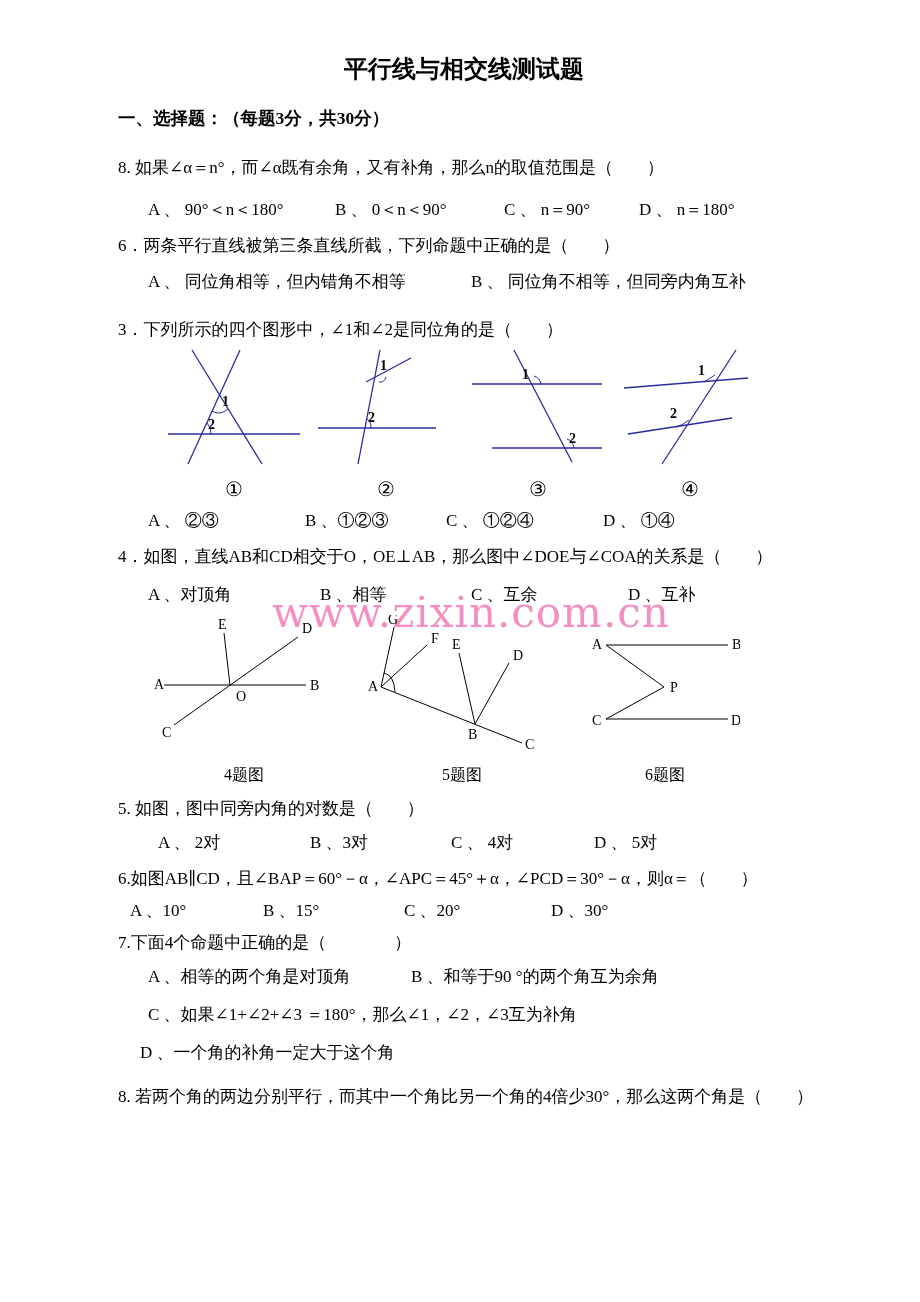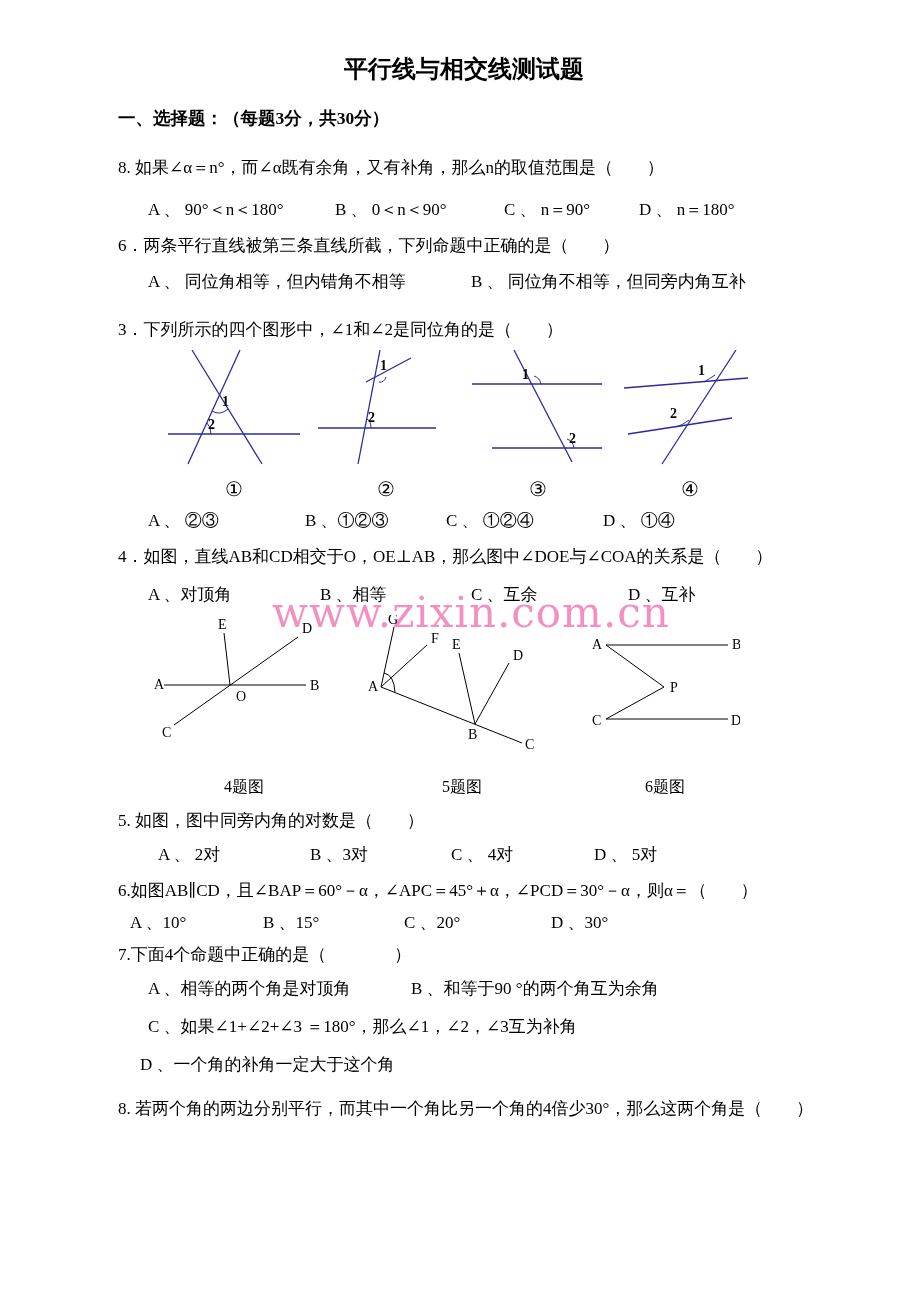--- a/index.html
+++ b/index.html
@@ -15,21 +15,21 @@
   .opts span{white-space:nowrap;}
   .pl12{padding-left:12px}.pl22{padding-left:22px}.pl30{padding-left:30px}.pl40{padding-left:40px}
   .w116{width:116px}.w118{width:118px}.w124{width:124px}.w126{width:126px}.w130{width:130px}
   .w134{width:134px}.w135{width:135px}.w140{width:140px}.w152{width:152px}.w155{width:155px}
   .w170{width:170px}.w246{width:246px}.w306{width:306px}.mb6{margin-bottom:6px}.mb8{margin-bottom:8px}.mb10{margin-bottom:10px}
   .mb12{margin-bottom:12px}.mb14{margin-bottom:14px}.mb18{margin-bottom:18px}.mb20{margin-bottom:20px}
   .figrow3{display:flex;justify-content:space-between;padding:0 50px 0 46px;margin-bottom:8px;}
   .figrow456{display:flex;justify-content:space-between;padding:0 70px 0 36px;margin-bottom:10px;}
   .figblock{text-align:center;}
   .circnum{font-size:20px;line-height:24px;margin-top:4px;}
-  .caption{font-size:16px;line-height:24px;margin-top:18px;}
+  .caption{font-size:16px;line-height:24px;margin-top:6px;}
   .bluefig line,.bluefig path{stroke:#2b2b9e;fill:none;stroke-width:1.3;}
   .bluefig path{stroke-width:1;}
   .bluefig text{fill:#000;font-weight:bold;font-size:14px;font-family:"Liberation Serif",serif;}
   .blackfig line,.blackfig path{stroke:#000;fill:none;stroke-width:1;}
   .blackfig text{fill:#000;font-size:14px;font-family:"Liberation Serif",serif;}
 </style>
 </head>
 <body>
 
 <div class="page">

